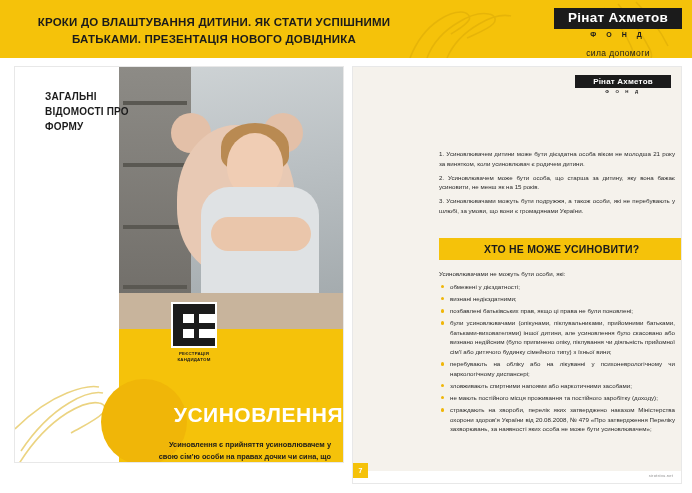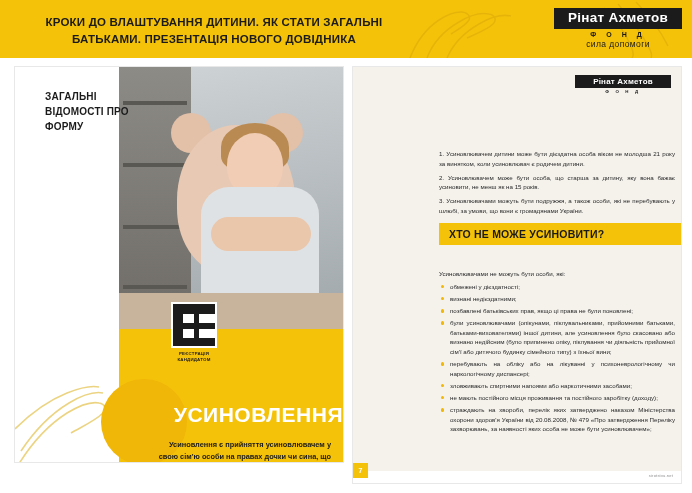--- a/index.html
+++ b/index.html
@@ -35,21 +35,21 @@
     position: absolute; right: 10px; top: 8px; width: 128px; text-align: center;
   }
   .logo-name {
     background: #1b1b1b; color: #ffffff; font-size: 13.5px; font-weight: bold;
     padding: 3px 4px 3px 4px; letter-spacing: 0.3px; line-height: 1.1;
   }
   .logo-fond {
     color: #1b1b1b; font-size: 7px; letter-spacing: 4px; margin-top: 2px; font-weight: bold;
   }
   .logo-sub {
-    color: #1b1b1b; font-size: 8.5px; margin-top: 1px; letter-spacing: 0.4px;
+    color: #1b1b1b; font-size: 8.5px; margin-top: 10px; letter-spacing: 0.4px;
   }
 
   
   .page {
     position: absolute; left: 0; top: 58px; width: 692px; height: 435px;
     background: #ffffff;
   }
 
   
   .left-page {
@@ -177,21 +177,21 @@
   .rp-logo-fond { color: #1b1b1b; font-size: 4.4px; letter-spacing: 2.6px; margin-top: 1px; font-weight: bold; }
 
   .rp-bar {
     position: absolute; left: 86px; width: 244px; height: 22px;
     background: #f5c20a; display: flex; align-items: center;
   }
   .rp-bar-text {
     font-size: 10.5px; font-weight: bold; color: #1b1b1b; padding-left: 10px; letter-spacing: 0.2px;
   }
   .rp-bar.b1 { top: 54px; }
-  .rp-bar.b2 { top: 156px; }
+  .rp-bar.b2 { top: 171px; padding-left: 35px; }
 
   .rp-block { position: absolute; left: 86px; width: 236px; }
   .rp-block.t1 { top: 82px; }
   .rp-block.t2 { top: 202px; }
 
   .rp-para {
     font-size: 6.2px; color: #2a2a2a; line-height: 1.58; text-align: justify; margin-bottom: 4px;
   }
   .rp-intro { font-size: 6.2px; color: #2a2a2a; line-height: 1.6; margin-bottom: 3px; }
 
@@ -217,21 +217,21 @@
     position: absolute; right: 8px; top: 406px; font-size: 4px; color: #8d8d8d; letter-spacing: 0.2px;
   }
   .rp-left-rail {
     position: absolute; left: 0; top: 0; width: 78px; height: 418px; background: #f5f2ec;
   }
 </style>
 </head>
 <body>
 
 <div class="top-banner">
-  <div class="banner-title">КРОКИ ДО ВЛАШТУВАННЯ ДИТИНИ. ЯК СТАТИ ЗАГАЛЬНІ БАТЬКАМИ. ПРЕЗЕНТАЦІЯ НОВОГО ДОВІДНИКА</div>
+  <div class="banner-title">КРОКИ ДО ВЛАШТУВАННЯ ДИТИНИ. ЯК СТАТИ УСПІШНИМИ БАТЬКАМИ. ПРЕЗЕНТАЦІЯ НОВОГО ДОВІДНИКА</div>
 
   <svg class="banner-hand left" viewBox="0 0 120 58">
     <path d="M5 58 C12 40 22 28 34 20 C40 16 48 12 56 12 C62 12 66 16 64 20 C60 26 52 30 46 34" fill="none" stroke="#c99a06" stroke-width="1.6"></path>
     <path d="M22 58 C28 42 40 30 54 22 C62 17 74 12 84 14 C90 15 92 20 88 24 C82 30 70 34 62 38" fill="none" stroke="#c99a06" stroke-width="1.6"></path>
     <path d="M42 58 C48 44 60 32 74 24 C84 18 96 14 106 16" fill="none" stroke="#c99a06" stroke-width="1.6"></path>
   </svg>
   <svg class="banner-hand right" viewBox="0 0 92 58">
     <path d="M4 8 C14 18 24 30 30 44 C33 50 34 56 32 58" fill="none" stroke="#c99a06" stroke-width="1.6"></path>
     <path d="M18 4 C28 16 40 30 48 46 C51 51 52 56 51 58" fill="none" stroke="#c99a06" stroke-width="1.6"></path>
     <path d="M36 2 C48 14 60 30 68 46" fill="none" stroke="#c99a06" stroke-width="1.6"></path>

